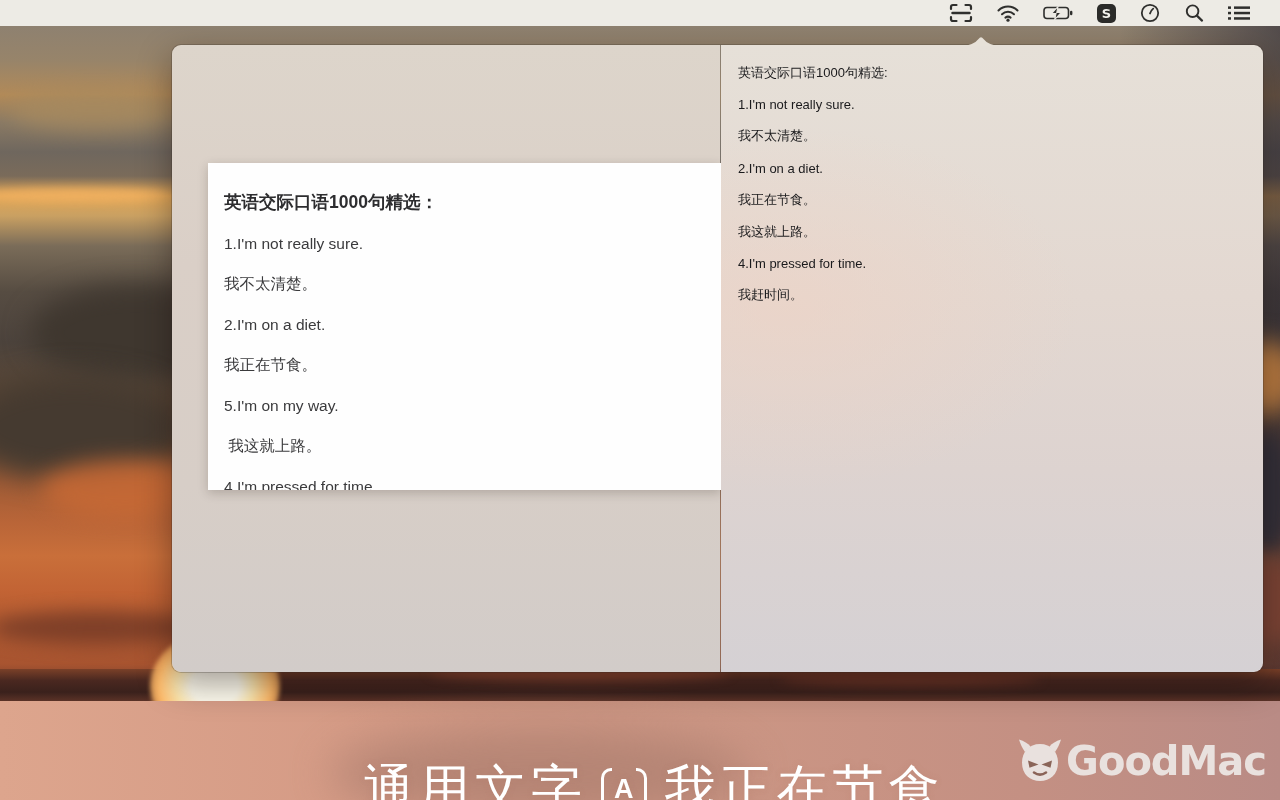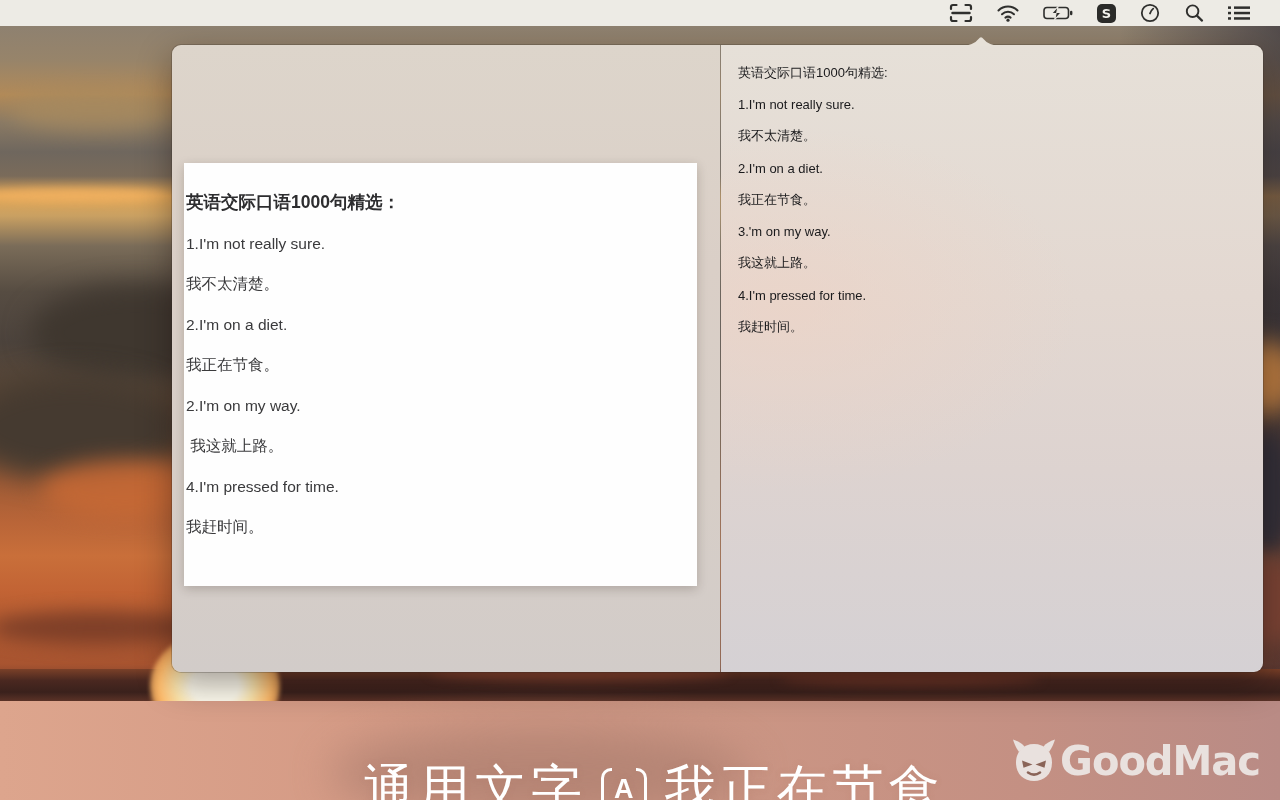--- a/index.html
+++ b/index.html
@@ -43,35 +43,35 @@
   .arrow svg { display:block; }
   .popover { position:absolute; left:172px; top:45px; width:1091px; height:627px; border-radius:9px;
     overflow:hidden; z-index:20; box-shadow:0 12px 34px rgba(20,10,10,0.4), 0 0 0 1px rgba(60,50,45,0.25); display:flex; }
   .pane-left { width:548px; height:100%; position:relative;
     background:linear-gradient(180deg, #ddd5cb 0%, #dacfc7 35%, #d7cec7 70%, #d2ccc9 100%); }
   .divider { width:1px; height:100%; background:rgba(130,124,118,0.55); }
   .pane-right { flex:1; height:100%; position:relative; padding:12px 20px 0 17px;
     background:
       radial-gradient(ellipse 420px 260px at 12% 42%, rgba(240,210,195,0.55), rgba(240,210,195,0) 70%),
       linear-gradient(180deg, #e6e0d8 0%, #e3d8d1 40%, #ddd3d0 68%, #d5d1d4 100%); }
-  .src-card { position:absolute; left:12px; top:118px; width:513px; height:423px; background:#fefefe;
-    box-shadow:0 3px 10px rgba(40,30,25,0.22); padding:25px 2px; overflow:hidden; }
+  .src-card { position:absolute; left:36px; top:118px; width:513px; height:327px; background:#fefefe;
+    box-shadow:0 3px 10px rgba(40,30,25,0.22); padding:25px 16px; overflow:hidden; }
   .card-title { font-size:17.5px; line-height:28px; font-weight:bold; color:#2d2d2f; }
   .card-line { font-size:15.5px; line-height:26px; margin-top:14.5px; color:#3a3a3c; white-space:pre-wrap; }
   .res-line { height:31.75px; display:flex; align-items:center; font-size:13px; color:#1a1a1c; white-space:pre-wrap; }
 
   
   .tagline { position:absolute; left:363px; top:758px; height:62px; display:flex; align-items:center;
     color:#ffffff; font-size:51px; letter-spacing:5px; z-index:10; text-shadow:0 0 6px rgba(180,120,100,0.25); }
   .a-badge { display:flex; align-items:center; margin:0 18px 0 14px; }
   .a-badge .br { display:block; width:11px; height:42px; border:3.5px solid #ffffff; }
   .a-badge .br.l { border-right:none; border-radius:10px 0 0 10px; }
   .a-badge .br.r { border-left:none; border-radius:0 10px 10px 0; }
   .a-badge b { font-size:27px; letter-spacing:0; margin:0 2px; font-weight:bold; }
-  .brand { position:absolute; right:20px; top:737px; display:flex; align-items:center; gap:0; z-index:10;justify-content:space-between; }
+  .brand { position:absolute; right:14px; top:737px; display:flex; align-items:center; gap:0; z-index:10;justify-content:space-between; }
   .brand-text { font-family:"DejaVu Sans", sans-serif; font-weight:bold; font-size:40px;
     color:#e9e1de; letter-spacing:-1px; }
 </style>
 </head>
 <body>
 
 <div class="wallpaper"></div>
 <div class="right-dark"></div>
 <div class="blob" style="left:10px;top:90px;width:170px;height:40px;background:#a78a5f;filter:blur(10px);opacity:.8;"></div>
 <div class="blob" style="left:-20px;top:188px;width:190px;height:14px;background:#f0b060;filter:blur(4px);opacity:.9;"></div>
@@ -149,36 +149,35 @@
 
 <div class="popover">
   <div class="pane-left">
     <div class="src-card">
       <div class="card-title">英语交际口语1000句精选：</div>
       <div>
           <div class="card-line">1.I'm not really sure.</div>
           <div class="card-line">我不太清楚。</div>
           <div class="card-line">2.I'm on a diet.</div>
           <div class="card-line">我正在节食。</div>
-          <div class="card-line">2.I'm on my way.</div>
+          <div class="card-line">5.I'm on my way.</div>
           <div class="card-line"> 我这就上路。</div>
           <div class="card-line">4.I'm pressed for time.</div>
           <div class="card-line">我赶时间。</div>
         </div>
     </div>
   </div>
   <div class="divider"></div>
   <div class="pane-right">
     <div>
         <div class="res-line">英语交际口语1000句精选:</div>
         <div class="res-line">1.I'm not really sure.</div>
         <div class="res-line">我不太清楚。</div>
         <div class="res-line">2.I'm on a diet.</div>
         <div class="res-line">我正在节食。</div>
-        <div class="res-line">3.'m on my way.</div>
         <div class="res-line">我这就上路。</div>
         <div class="res-line">4.I'm pressed for time.</div>
         <div class="res-line">我赶时间。</div>
       </div>
   </div>
 </div>
 
 <div class="tagline">
   <span>通用文字</span>
   <span class="a-badge">

